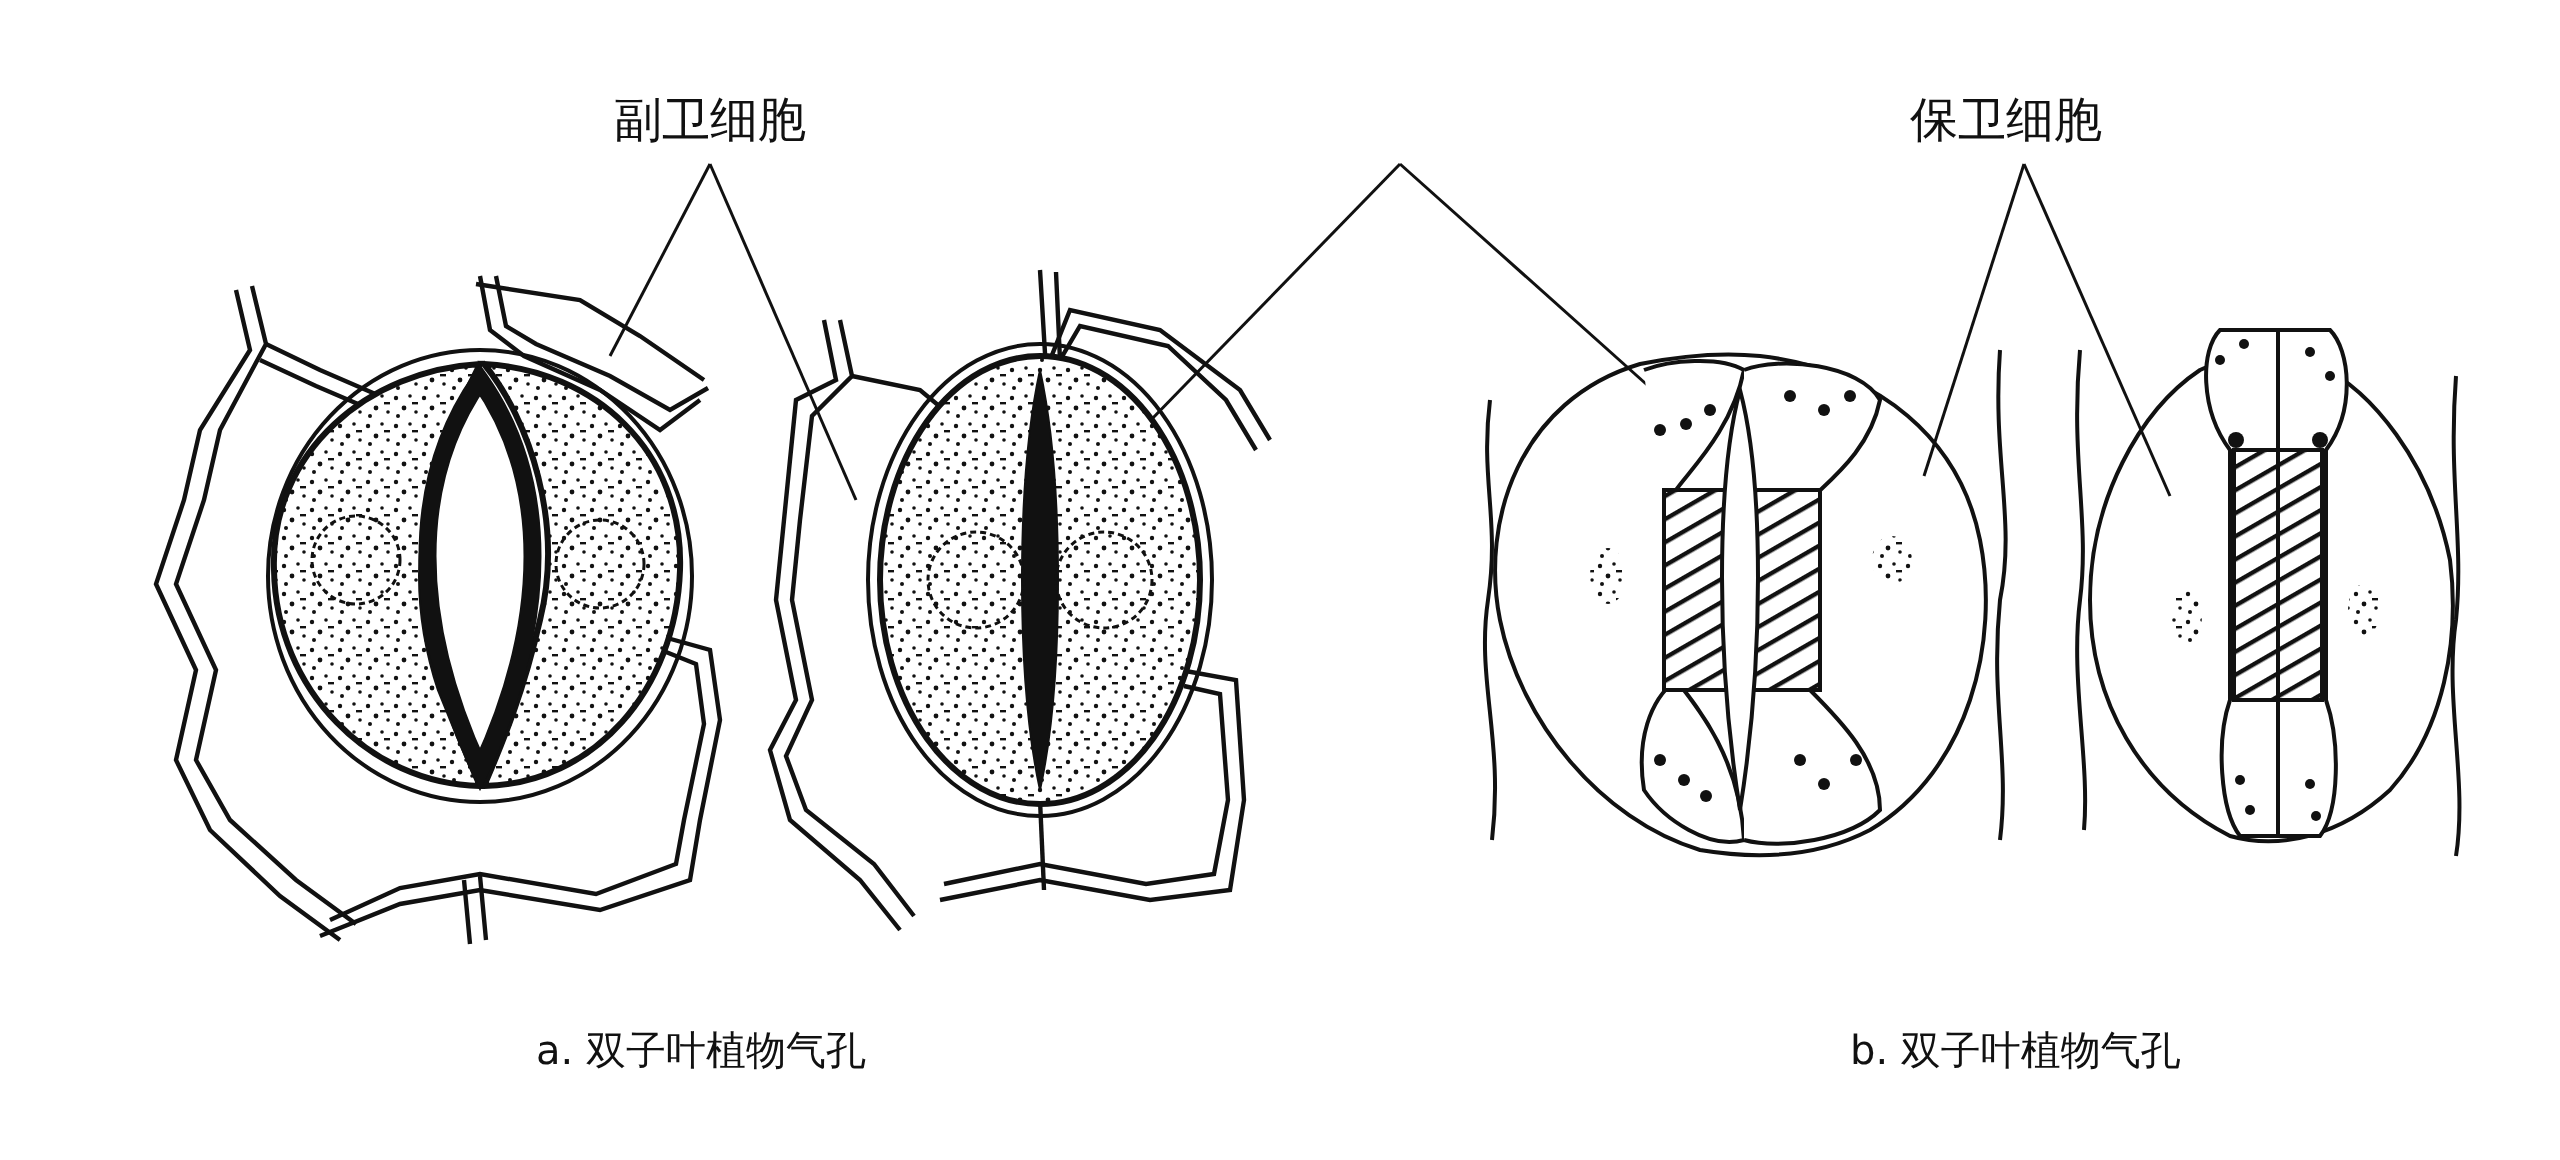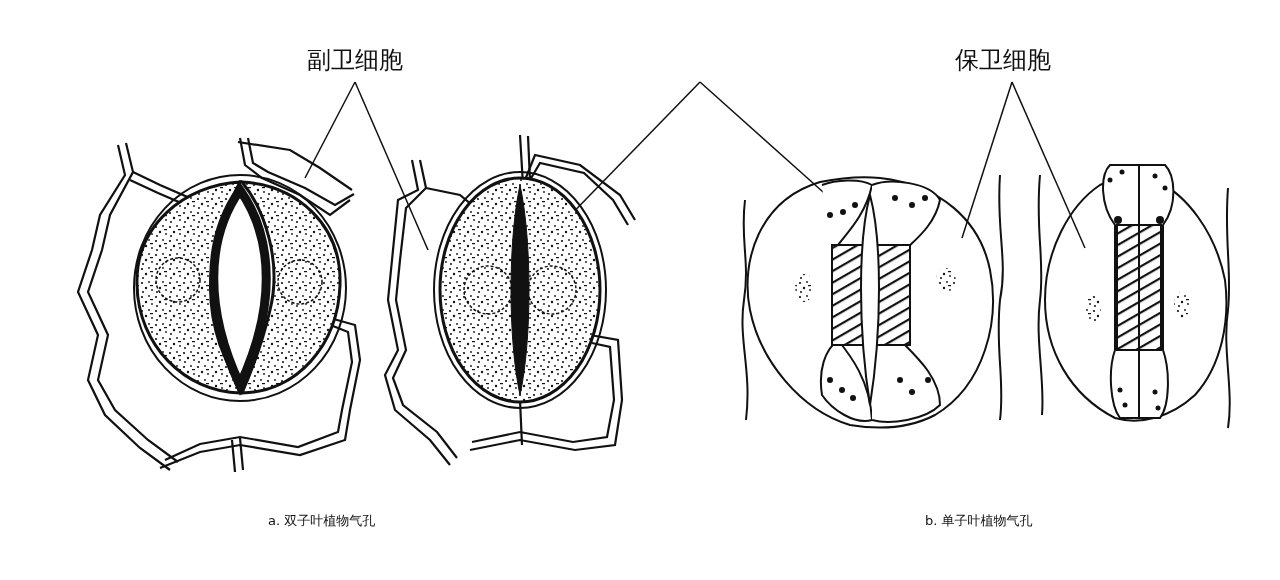--- a/index.html
+++ b/index.html
@@ -1,31 +1,31 @@
 <!DOCTYPE html>
 <html><head>
   <meta charset="utf-8">
   <style>
     html, body { margin: 0; padding: 0; background: #ffffff; }
     #stage { position: relative; width: 1280px; height: 580px; background: #ffffff; overflow: hidden; }
     svg { position: absolute; left: 0; top: 0; }
     .lbl { position: absolute; font-family: "DejaVu Sans", sans-serif; color: #111; white-space: nowrap; }
     .top { font-size: 24px; top: 44px; }
-    .cap { font-size: 13px; top: 512px; }
+    .cap { font-size: 20px; top: 512px; }
   </style>
 </head>
 <body>
 
 <div id="stage">
 
   <div class="lbl top" style="left:307px">副卫细胞</div>
   <div class="lbl top" style="left:955px">保卫细胞</div>
 
   <div class="lbl cap" style="left:268px">a. 双子叶植物气孔</div>
-  <div class="lbl cap" style="left:925px">b. 单子叶植物气孔</div>
+  <div class="lbl cap" style="left:925px">b. 双子叶植物气孔</div>
 
   <svg width="1280" height="580" viewBox="0 0 1280 580">
     <defs>
       <pattern id="stip" width="14" height="14" patternUnits="userSpaceOnUse">
         <rect width="14" height="14" fill="#fff"></rect>
         <circle cx="2" cy="3" r="1.1" fill="#111"></circle>
         <circle cx="9" cy="2" r="0.9" fill="#111"></circle>
         <circle cx="6" cy="8" r="1.2" fill="#111"></circle>
         <circle cx="12" cy="10" r="0.9" fill="#111"></circle>
         <circle cx="3" cy="12" r="1" fill="#111"></circle>

